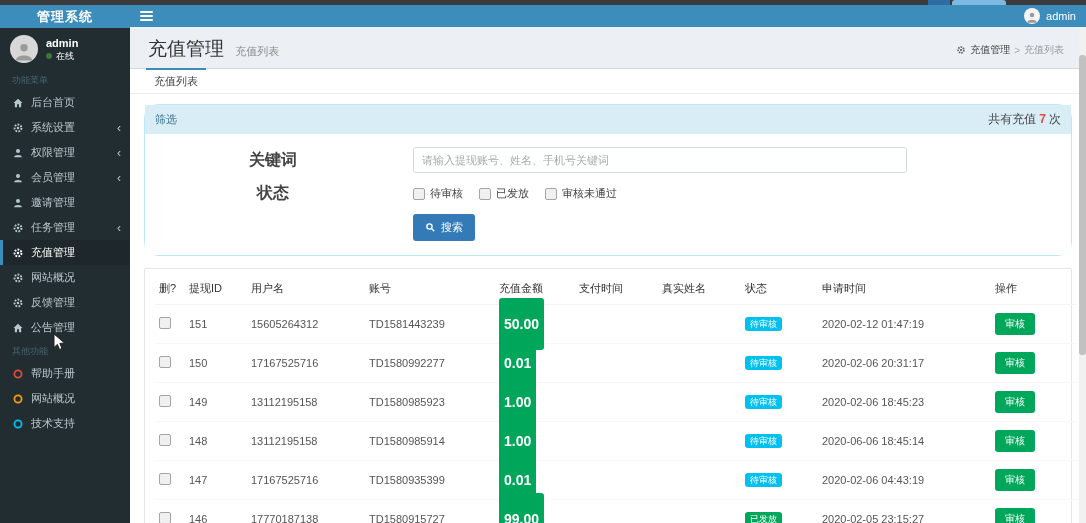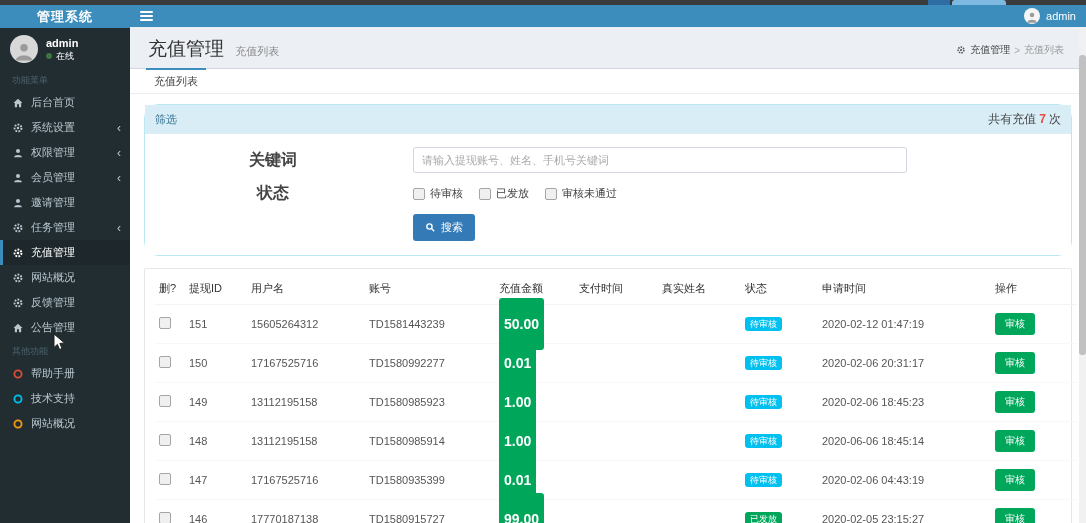--- a/index.html
+++ b/index.html
@@ -193,30 +193,30 @@
             <span class="menu-text">公告管理</span>
           </div>
           <div class="menu-label">其他功能</div>
           <div class="menu-item">
             <svg viewBox="0 0 16 16" style="color: rgb(221, 75, 57);">
               <circle cx="8" cy="8" r="4.8" fill="none" stroke="currentColor" stroke-width="2.4"></circle>
             </svg>
             <span class="menu-text">帮助手册</span>
           </div>
           <div class="menu-item">
+            <svg viewBox="0 0 16 16" style="color: rgb(243, 156, 18);">
+              <circle cx="8" cy="8" r="4.8" fill="none" stroke="currentColor" stroke-width="2.4"></circle>
+            </svg>
+            <span class="menu-text">网站概况</span>
+          </div>
+          <div class="menu-item">
             <svg viewBox="0 0 16 16" style="color: rgb(0, 192, 239);">
               <circle cx="8" cy="8" r="4.8" fill="none" stroke="currentColor" stroke-width="2.4"></circle>
             </svg>
             <span class="menu-text">技术支持</span>
-          </div>
-          <div class="menu-item">
-            <svg viewBox="0 0 16 16" style="color: rgb(243, 156, 18);">
-              <circle cx="8" cy="8" r="4.8" fill="none" stroke="currentColor" stroke-width="2.4"></circle>
-            </svg>
-            <span class="menu-text">网站概况</span>
           </div>
         </div>
     </div>
 
     <div class="right">
       <div class="navbar">
         <div class="hamburger">
             <i></i>
             <i></i>
             <i></i>

